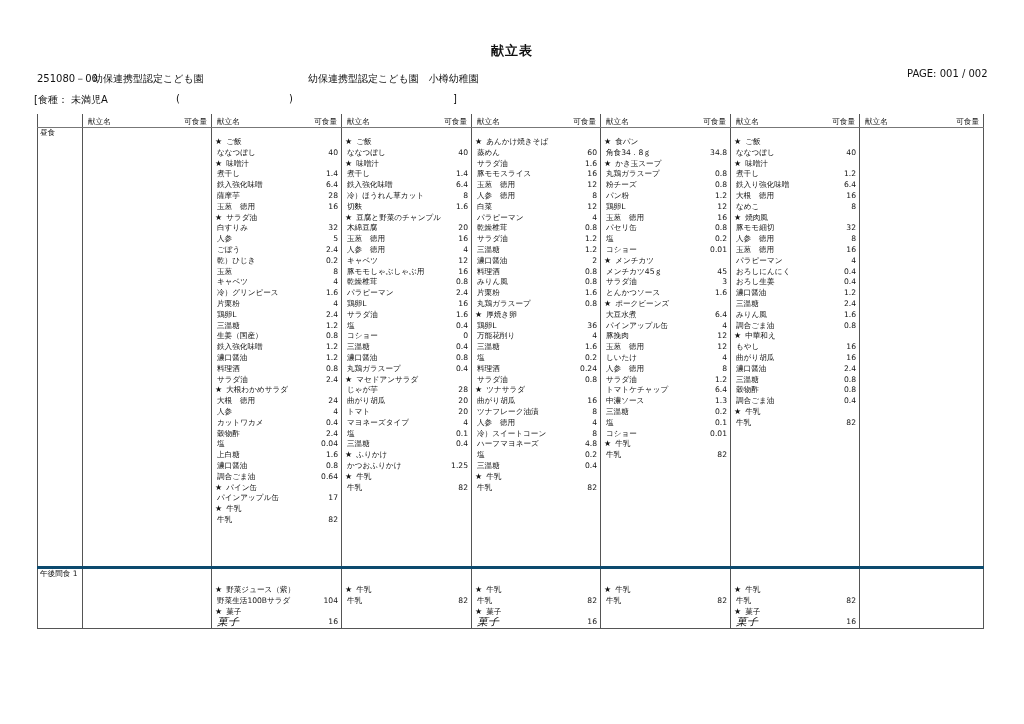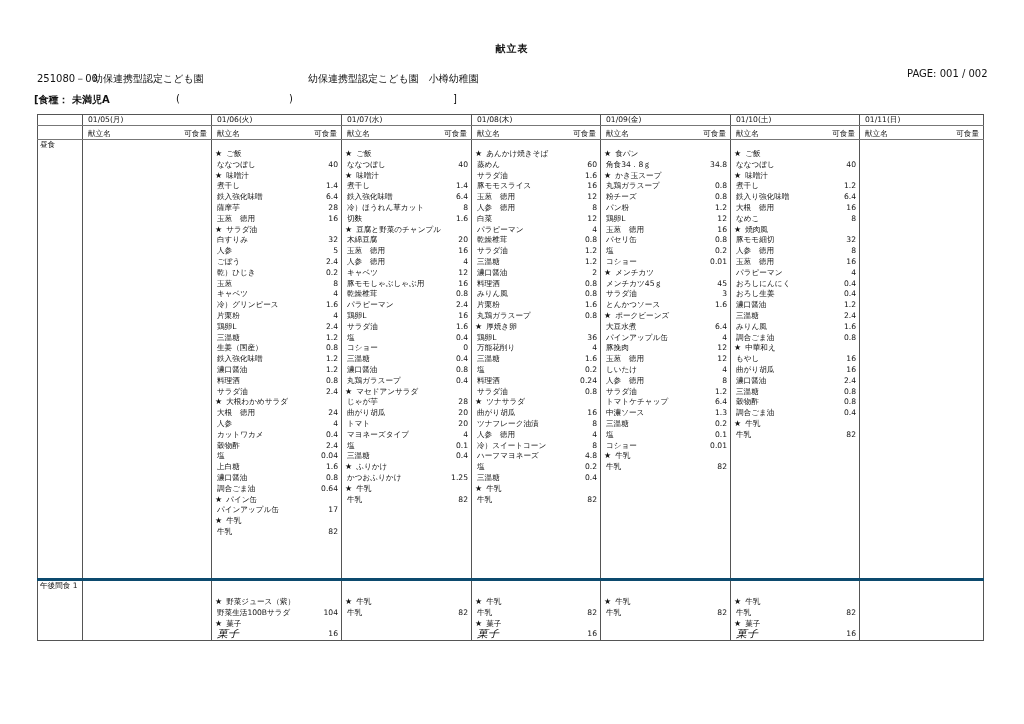--- a/index.html
+++ b/index.html
@@ -1,19 +1,19 @@
 <!DOCTYPE html>
 <html><head>
 <meta charset="utf-8">
 <style>
   html, body { margin:0; padding:0; background:#fff; }
   body { width:1024px; height:724px; position:relative; overflow:hidden;
          font-family:"DejaVu Sans", sans-serif; color:#111; }
   .title { position:absolute; left:0; width:1024px; top:42px; text-align:center;
-           font-size:10px; font-weight:bold; letter-spacing:1px; }
+           font-size:13px; font-weight:bold; letter-spacing:1px; }
   .hdr { position:absolute; font-size:10px; white-space:nowrap;text-align:right; }
   .page { position:absolute; left:907px; top:68px; font-size:10px; }
   table.menu { position:absolute; left:37px; top:114px; width:946px;
                border-collapse:collapse; table-layout:fixed; font-size:7.6px; }
   table.menu td { border-left:1px solid #555; padding:0; vertical-align:top; }
   table.menu tr.date td { border-top:1px solid #555; border-bottom:1px solid #777; height:10px; padding-left:5px; }
   table.menu tr.colh td { border-bottom:1px solid #777; height:13px; }
   table.menu td.rl { padding-left:2px; }
   table.menu tr.lunch td { border-bottom:3px solid #0c4a6e; height:438px; }
   table.menu tr.snack td { border-bottom:1px solid #555; height:58px; }
@@ -28,47 +28,37 @@
   .hand { font-family:"DejaVu Serif", serif; font-size:11px; font-style:italic; }
 </style>
 </head>
 <body>
 
 <div class="title">献立表</div>
 <div class="hdr" style="left:37px;top:72px;">251080－00</div>
 <div class="hdr" style="left:93px;top:72px;">幼保連携型認定こども園</div>
 <div class="hdr" style="left:308px;top:72px;">幼保連携型認定こども園　小樽幼稚園</div>
 <div class="page">PAGE: 001 / 002</div>
-<div class="hdr" style="left:34px;top:93px;font-weight:bold;">[食種： 未満児A</div>
+<div class="hdr" style="left:34px;top:93px;">[食種： 未満児A</div>
 <div class="hdr" style="left:176px;top:93px;">(</div>
 <div class="hdr" style="left:289px;top:93px;">)</div>
 <div class="hdr" style="left:453px;top:93px;">]</div>
 
 <table class="menu">
   <colgroup>
     <col style="width:45px">
     <col style="width:129px">
       <col style="width:130px">
       <col style="width:130px">
     <col style="width:129px">
       <col style="width:130px">
       <col style="width:129px">
       <col style="width:124px">
   </colgroup>
   <tbody>
-      <tr class="date">
-    <td></td>
-    <td class="dcell"><span>01/05(月)</span></td>
-    <td class="dcell"><span>01/06(火)</span></td>
-    <td class="dcell"><span>01/07(水)</span></td>
-    <td class="dcell"><span>01/08(木)</span></td>
-    <td class="dcell"><span>01/09(金)</span></td>
-    <td class="dcell"><span>01/10(土)</span></td>
-    <td class="dcell"><span>01/11(日)</span></td>
-  </tr>
   <tr class="colh">
     <td></td>
     <td class="hcell">
           <div class="ch">
             <span>献立名</span>
             <span>可食量</span>
           </div>
         </td>
     <td class="hcell">
           <div class="ch">

